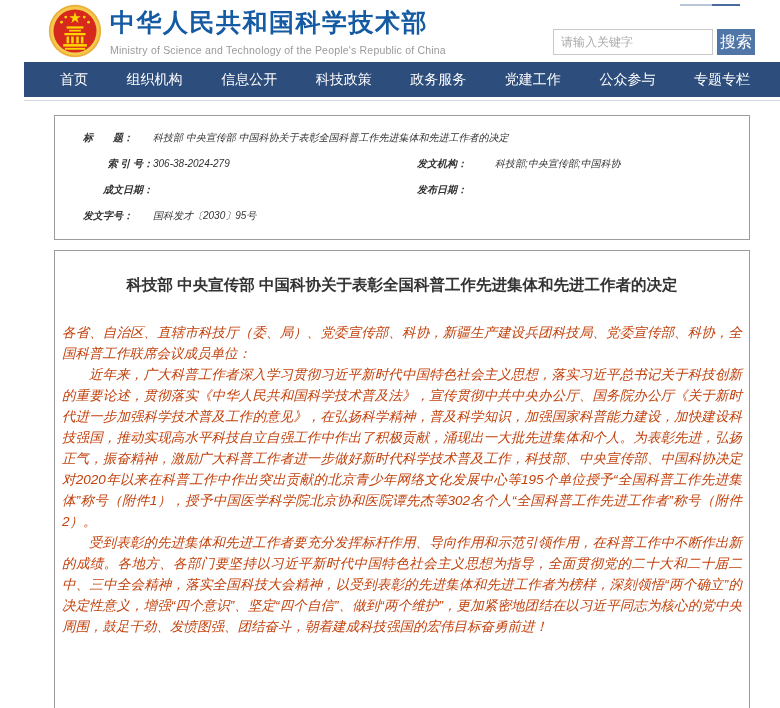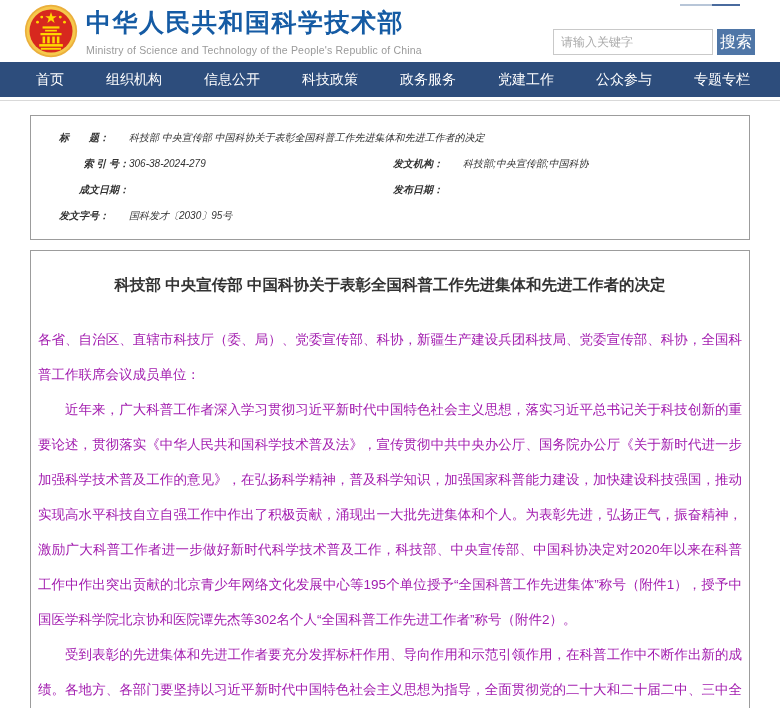--- a/index.html
+++ b/index.html
@@ -2,21 +2,21 @@
 <html><head>
 <meta charset="utf-8">
 <style>
   * { margin: 0; padding: 0; box-sizing: border-box; }
   html, body {
     width: 780px; height: 708px; overflow: hidden;
     background: #ffffff;
     font-family: "Liberation Sans", "DejaVu Sans", sans-serif;
     color: #333;
   }
-  .page { position: relative; width: 780px; height: 576px; }
+  .page { position: relative; width: 780px; height: 576px; padding-left: 24px; }
 
   
   .site-header { position: relative; height: 62px; background: #fff; }
   .brand { position: absolute; left: 24px; top: 4px; display: flex; align-items: center; text-decoration: none; cursor: pointer; }
   .emblem { width: 54px; height: 54px; display: block; margin-right: 8px; }
   .site-title { font-size: 25px; font-weight: bold; color: #155BA4; letter-spacing: 1.5px; line-height: 30px; font-family: "Liberation Sans", "DejaVu Sans", sans-serif; }
   .site-subtitle { font-size: 10.5px; color: #9a9a9a; margin-top: 7px; letter-spacing: 0.2px; }
   .topdeco-light { position: absolute; top: 4px; right: 68px; width: 32px; height: 2px; background: #b8c6d8; }
   .topdeco-dark  { position: absolute; top: 4px; right: 40px; width: 28px; height: 2px; background: #4a6b9e; }
   .search { position: absolute; right: 25px; top: 29px; display: flex; }
@@ -28,26 +28,26 @@
   .mainnav { height: 35px; background: #2D4D7C; display: flex; justify-content: space-between; align-items: center; padding: 0 30px 0 36px; gap: 15px; }
   .nav-item { color: #ffffff; font-size: 14px; text-decoration: none; line-height: 35px; cursor: pointer; }
   .nav-underline { border-top: 1px solid #d9d9d9; margin-top: 3px; }
 
   
   .meta-box { margin: 14px 30px 0 30px; border: 1px solid #9c9c9c; padding: 9px 0 10px 0; font-size: 10px; font-style: italic; }
   .meta-row { display: flex; line-height: 26px; padding: 0 28px; }
   .meta-label { font-weight: bold; color: #333; width: 70px; flex: none; }
   .meta-value { color: #333; }
   .meta-cell-left { display: flex; flex: 0 0 334px; text-align: right; }
-  .meta-cell-right { display: flex; flex: 1; }
+  .meta-cell-right { display: flex; flex: 1; gap: 8px; }
 
   
   .content-box { margin: 10px 30px 0 30px; border: 1px solid #9c9c9c; padding: 22px 7px 60px 7px; min-height: 600px; background: #fff; }
   .doc-title { text-align: center; font-size: 15.5px; font-weight: bold; color: #333; margin: 2px 0 26px 0; }
-  .salutation, .para { font-size: 13.5px; line-height: 35px; text-align: justify; color: #a21caf; }
+  .salutation, .para { font-size: 13.5px; line-height: 21px; text-align: justify; color: #c2410c; font-style: italic; }
   .para { text-indent: 2em; }
 </style>
 </head>
 <body>
 
 <div class="page">
 
   <header class="site-header">
     <a class="brand">
       <span class="emblem">

